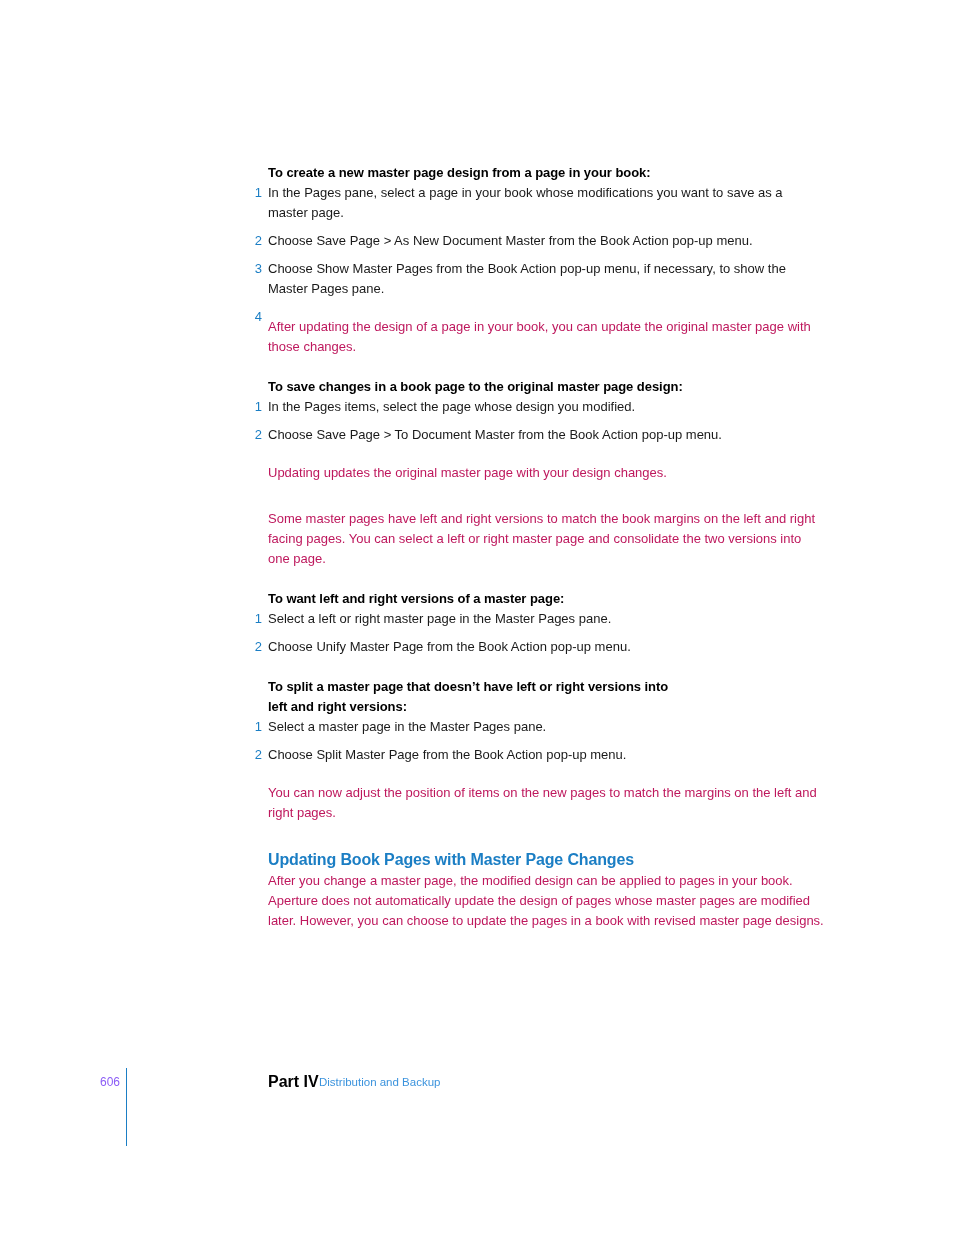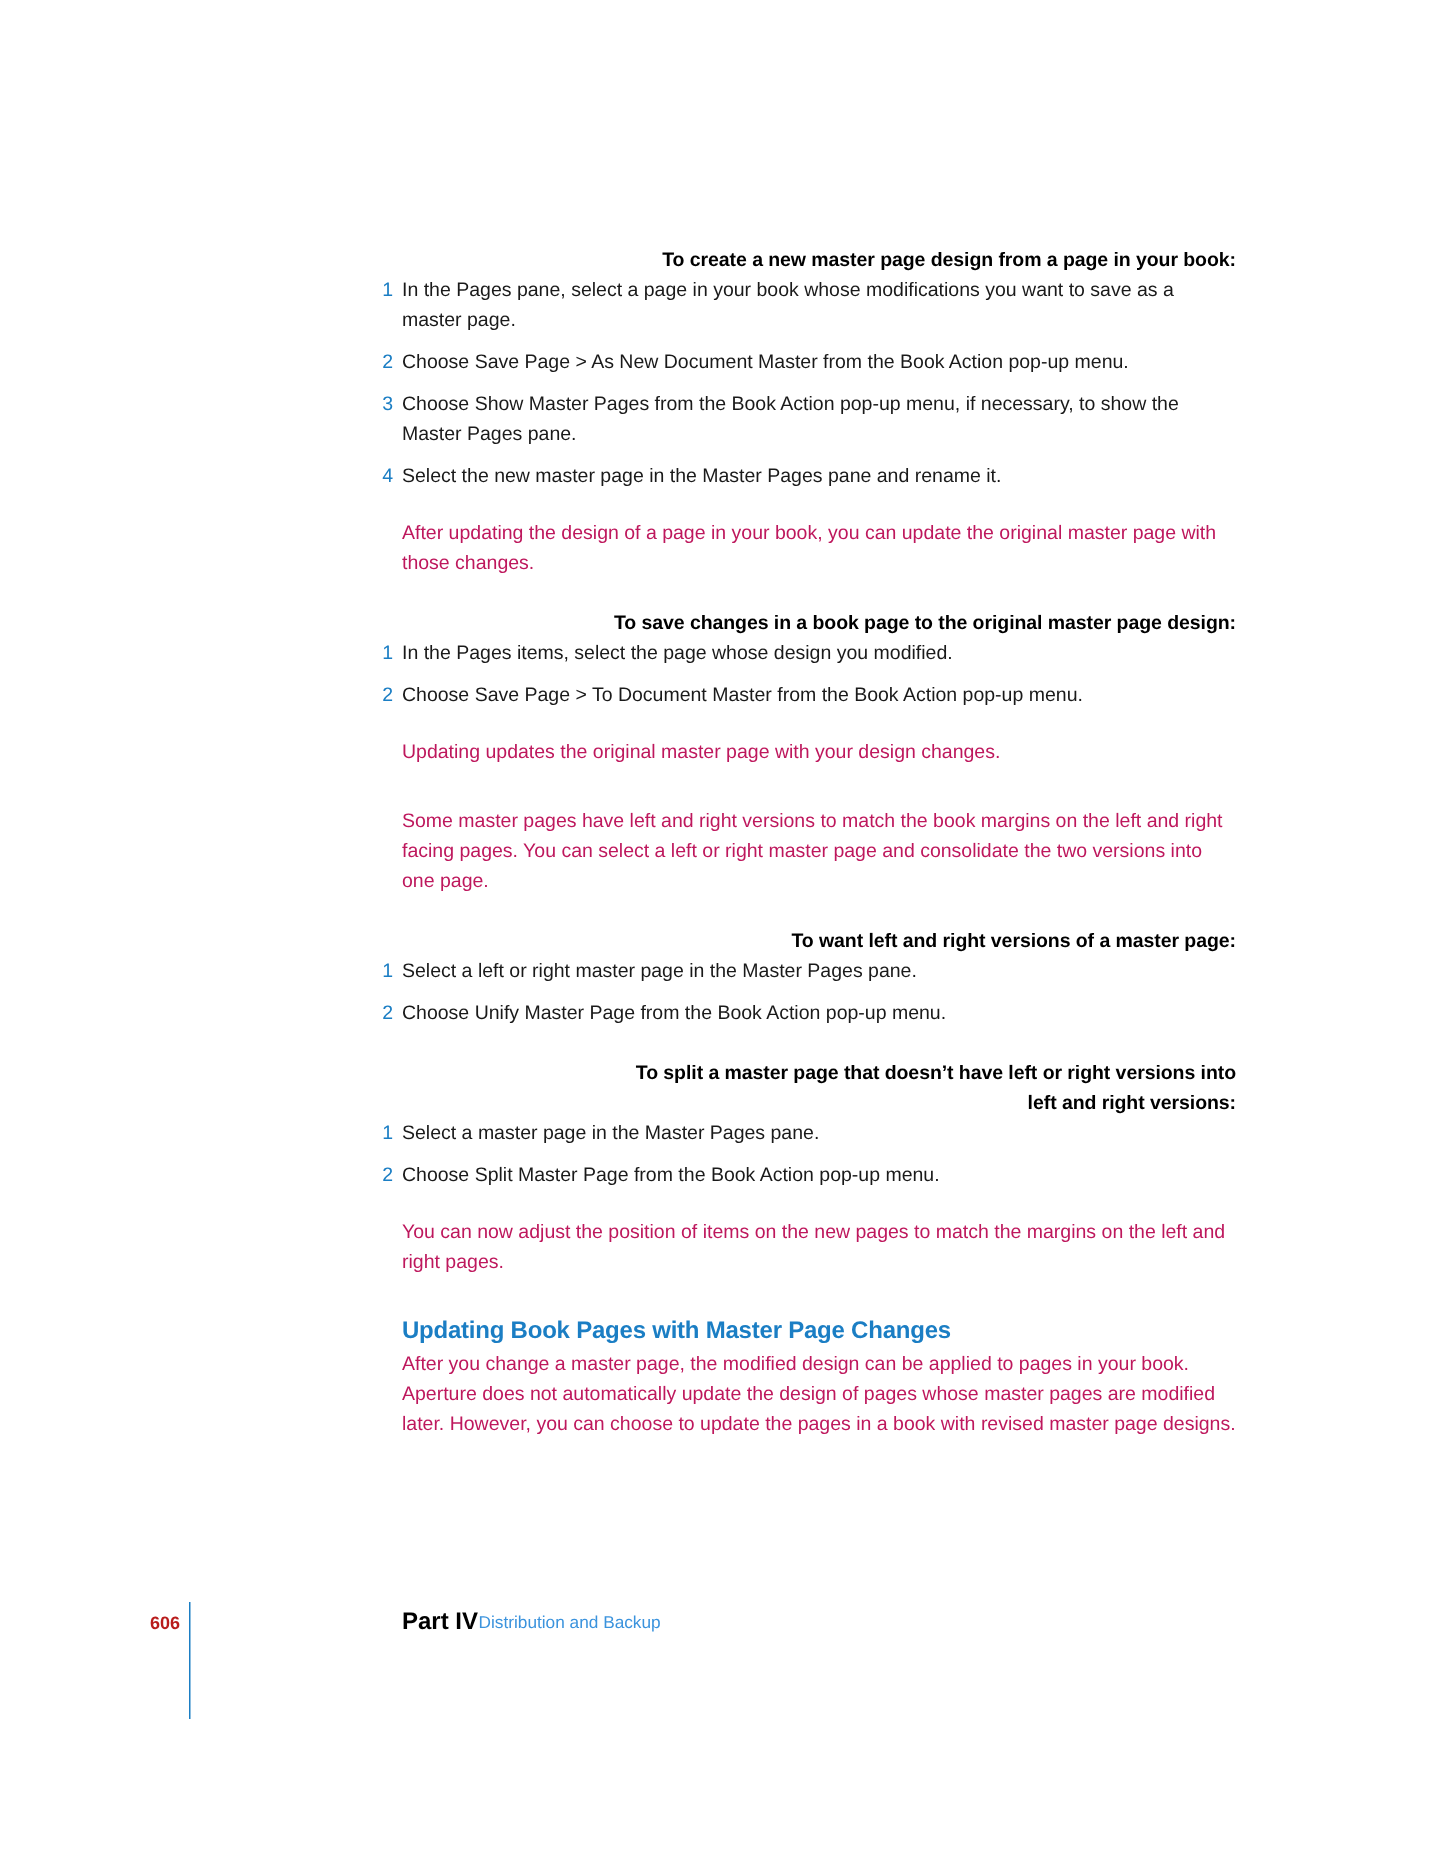--- a/index.html
+++ b/index.html
@@ -38,21 +38,20 @@
     padding-left: 18px;      
   }
 
   .run-head {
     font-size: 13px;
     font-weight: bold;
     line-height: 20px;
     color: #000000;
     margin: 0;
     letter-spacing: -0.05px;
-    text-align: right;
   }
 
   .para {
     font-size: 13px;
     line-height: 20px;
     margin: 0;
     color: #be185d;
   }
 
   .li {
@@ -97,22 +96,22 @@
     width: 954px;
     height: 95px;
   }
   .folio {
     position: absolute;
     left: 84px;
     top: 12px;
     width: 36px;
     text-align: right;
     font-size: 12px;
-    font-weight: bold;
-    color: #b91c1c;
+    font-weight: normal;
+    color: #8b5cf6;
     line-height: 16px;
   }
   .folio-rule {
     position: absolute;
     left: 126px;
     top: 6px;
     width: 1px;
     height: 78px;
     background: #1b7ec4;
   }
@@ -151,21 +150,20 @@
       <p class="li gap-item">
         <span class="num">2</span>
         <span>Choose Save Page &gt; As New Document Master from the Book Action pop-up menu.</span>
       </p>
       <p class="li gap-item">
         <span class="num">3</span>
         <span>Choose Show Master Pages from the Book Action pop-up menu, if necessary, to show the Master Pages pane.</span>
       </p>
       <p class="li gap-item">
         <span class="num">4</span>
-        <span>Select the new master page in the Master Pages pane and rename it.</span>
       </p>
 
       <p class="para gap-para">After updating the design of a page in your book, you can update the original master page with those changes.</p>
     </div>
 
     <div class="blk gap-head">
       <p class="run-head tight">To save changes in a book page to the original master page design:</p>
 
       <p class="li tight">
         <span class="num">1</span>

